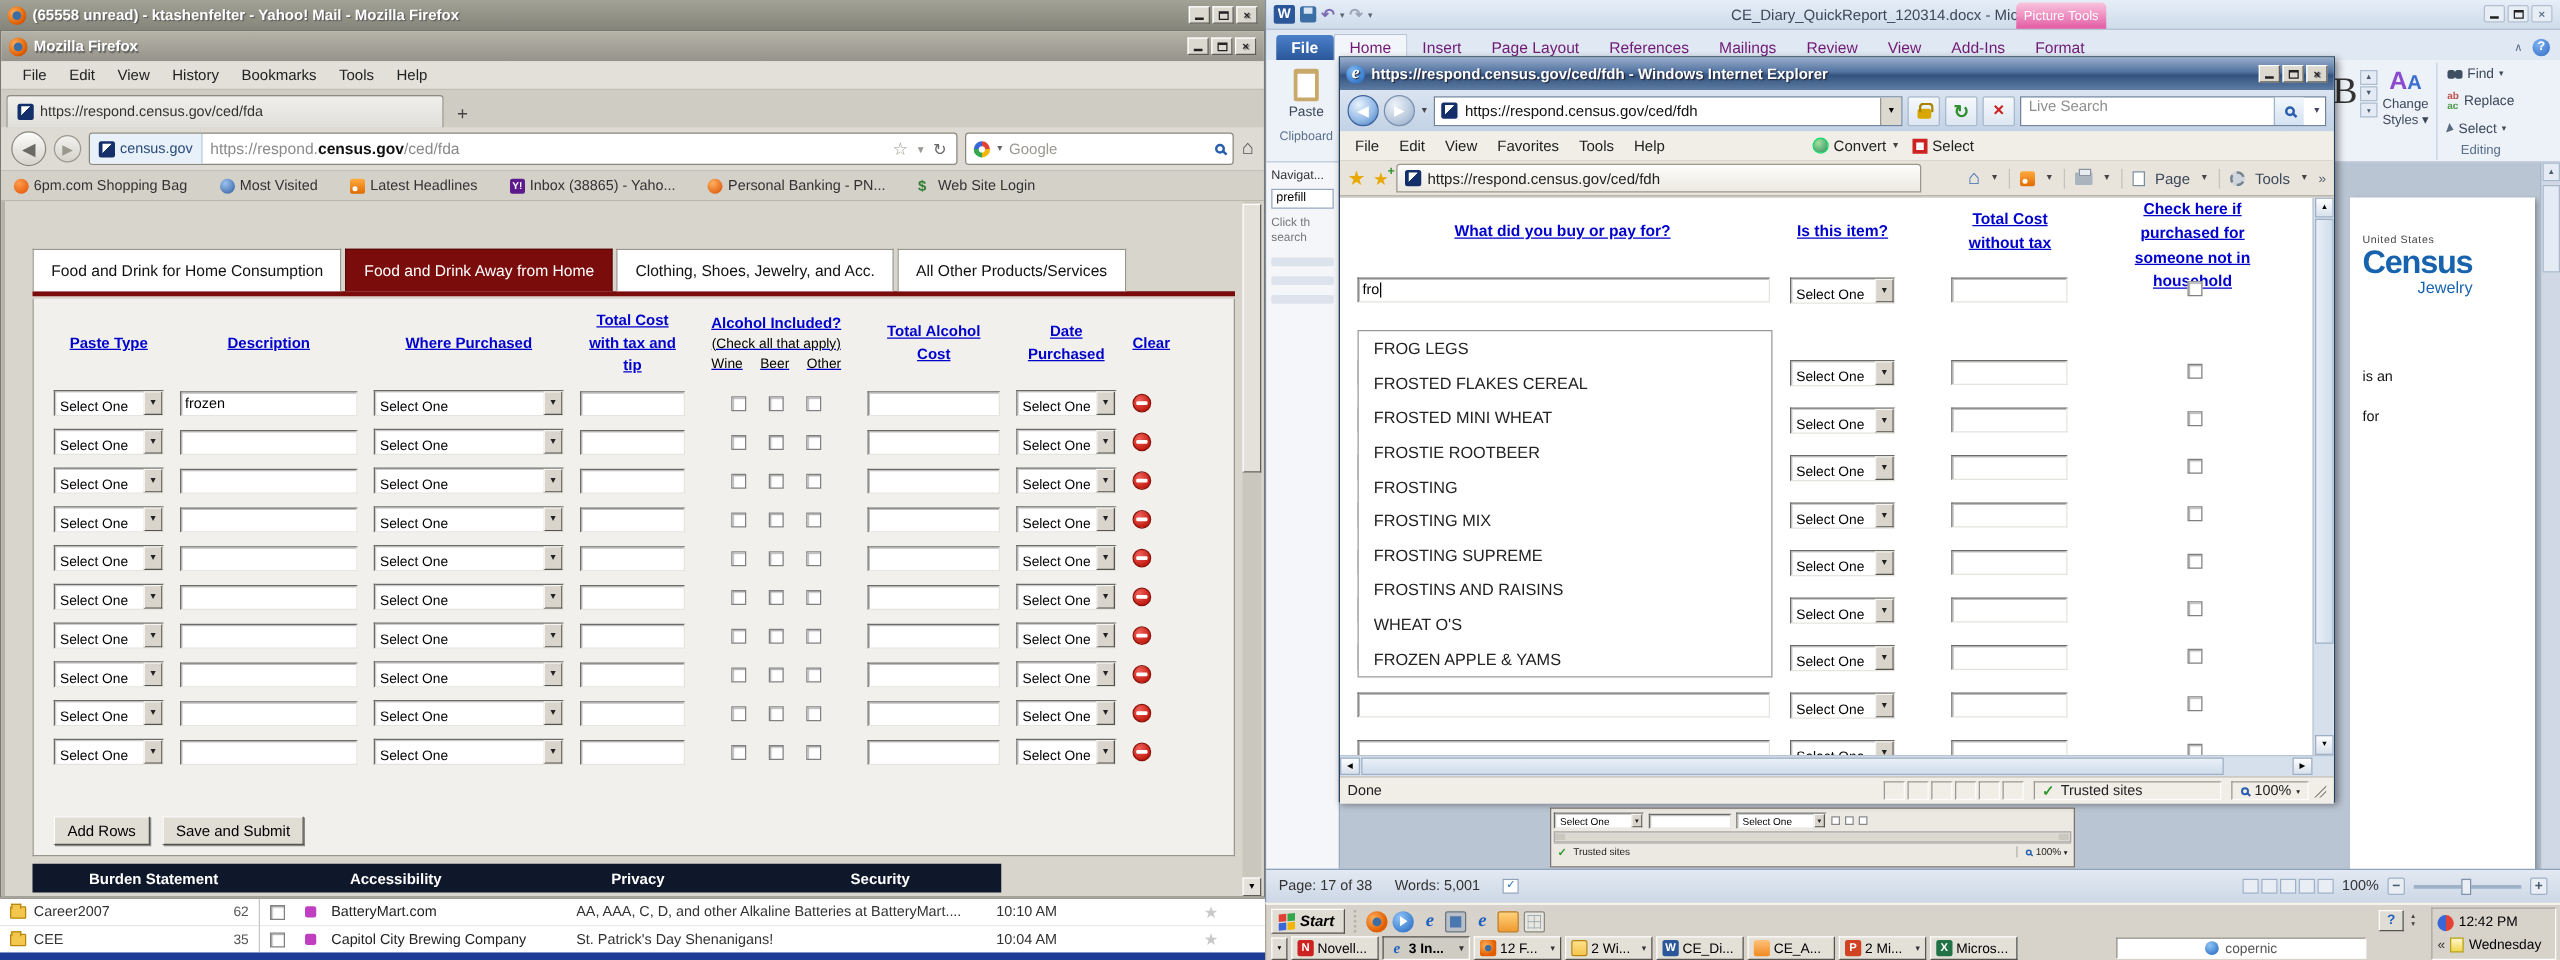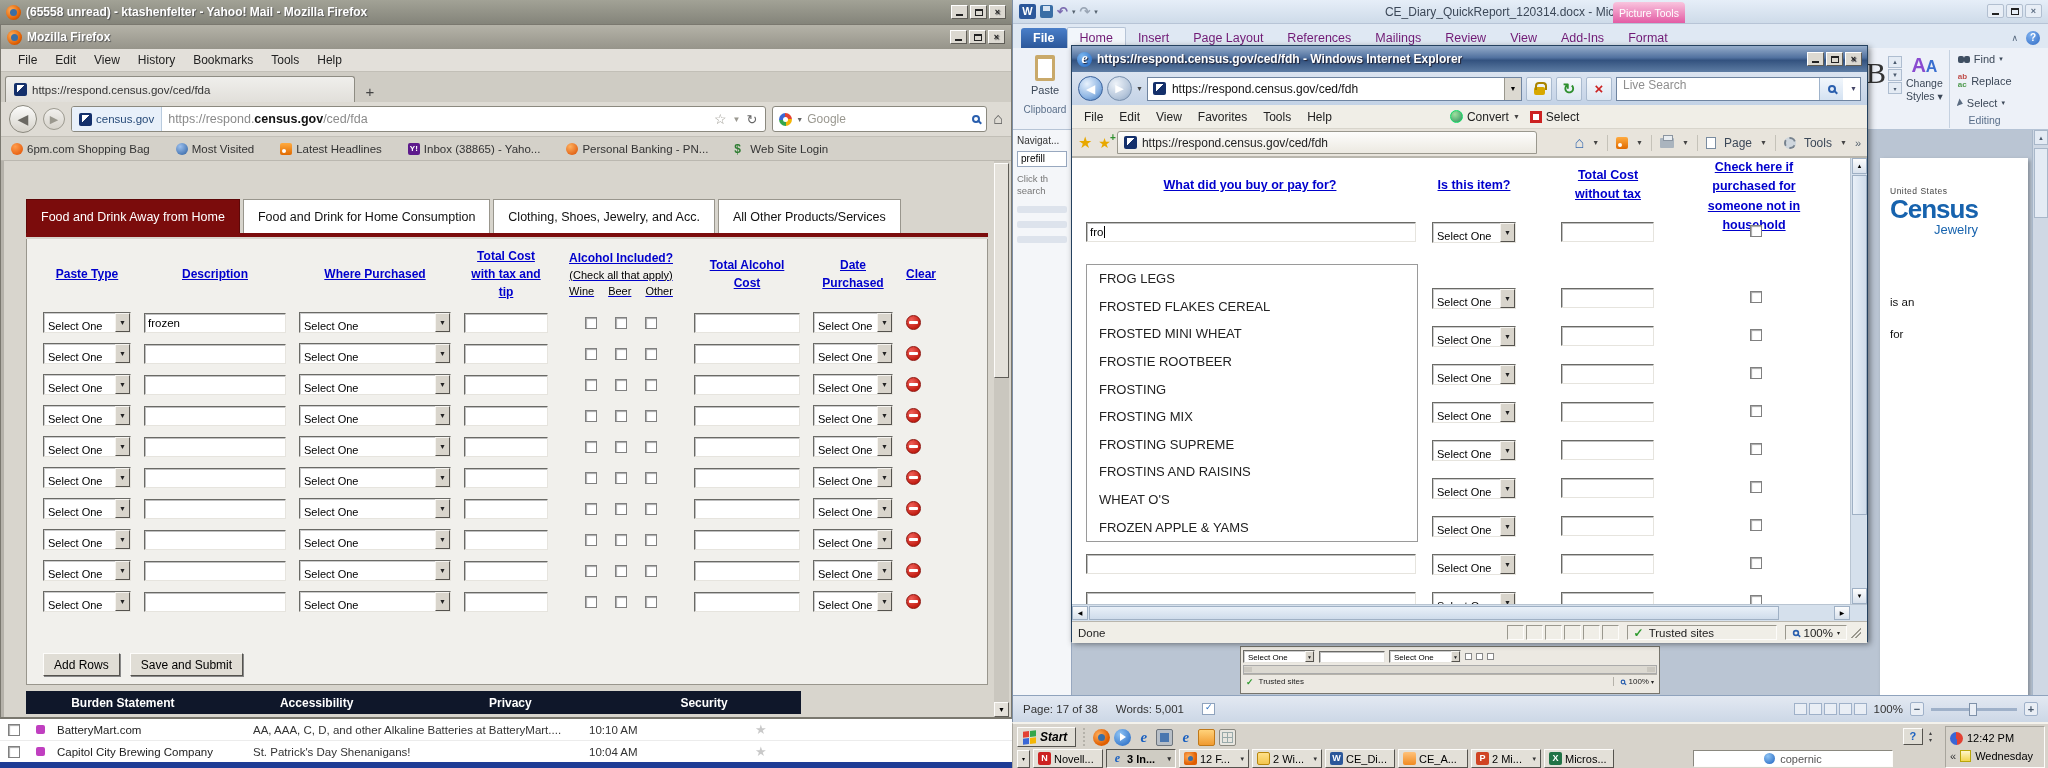--- a/index.html
+++ b/index.html
@@ -399,22 +399,22 @@
             <span>Personal Banking - PN...</span>
           </span>
           <span class="bm">
             <span class="bmic ic-dollar"></span>
             <span>Web Site Login</span>
           </span>
         </div>
 
       <div id="ff-content">
         <div id="cp-tabs">
+            <div class="cptab">Food and Drink for Home Consumption</div>
             <div class="cptab active">Food and Drink Away from Home</div>
-            <div class="cptab">Food and Drink for Home Consumption</div>
             <div class="cptab">Clothing, Shoes, Jewelry, and Acc.</div>
             <div class="cptab">All Other Products/Services</div>
           </div>
         <div id="cp-panel">
           <div class="cgrid" id="cp-head">
             <div class="ch">Paste Type</div>
             <div class="ch">Description</div>
             <div class="ch">Where Purchased</div>
             <div class="ch"><span>Total Cost</span><br><span>with tax and tip</span></div>
             <div class="ch"><span>Alcohol Included?</span><span class="plain">(Check all that apply)</span><span class="alc-opts">
@@ -670,20 +670,32 @@
             <div class="flink">Security</div>
           </div>
         <div class="ff-scroll">
           <div class="ff-thumb"></div>
           <div class="ff-sdown bevel">▼</div>
         </div>
       </div>
     </div>
 
     <div id="mail-strip">
+      <div id="mail-folders">
+          <div class="folder-row">
+            <span class="folder-ic"></span>
+            <span class="folder-name">Career2007</span>
+            <span class="folder-count">62</span>
+          </div>
+          <div class="folder-row">
+            <span class="folder-ic"></span>
+            <span class="folder-name">CEE</span>
+            <span class="folder-count">35</span>
+          </div>
+        </div>
       <div id="mail-list">
           <div class="mail-row">
             <span class="cb mail-cb"></span>
             <span class="mail-dot"></span>
             <span class="mail-sender">BatteryMart.com</span>
             <span class="mail-subject">AA, AAA, C, D, and other Alkaline Batteries at BatteryMart....</span>
             <span class="mail-time">10:10 AM</span>
             <span class="mail-star">★</span>
           </div>
           <div class="mail-row">

